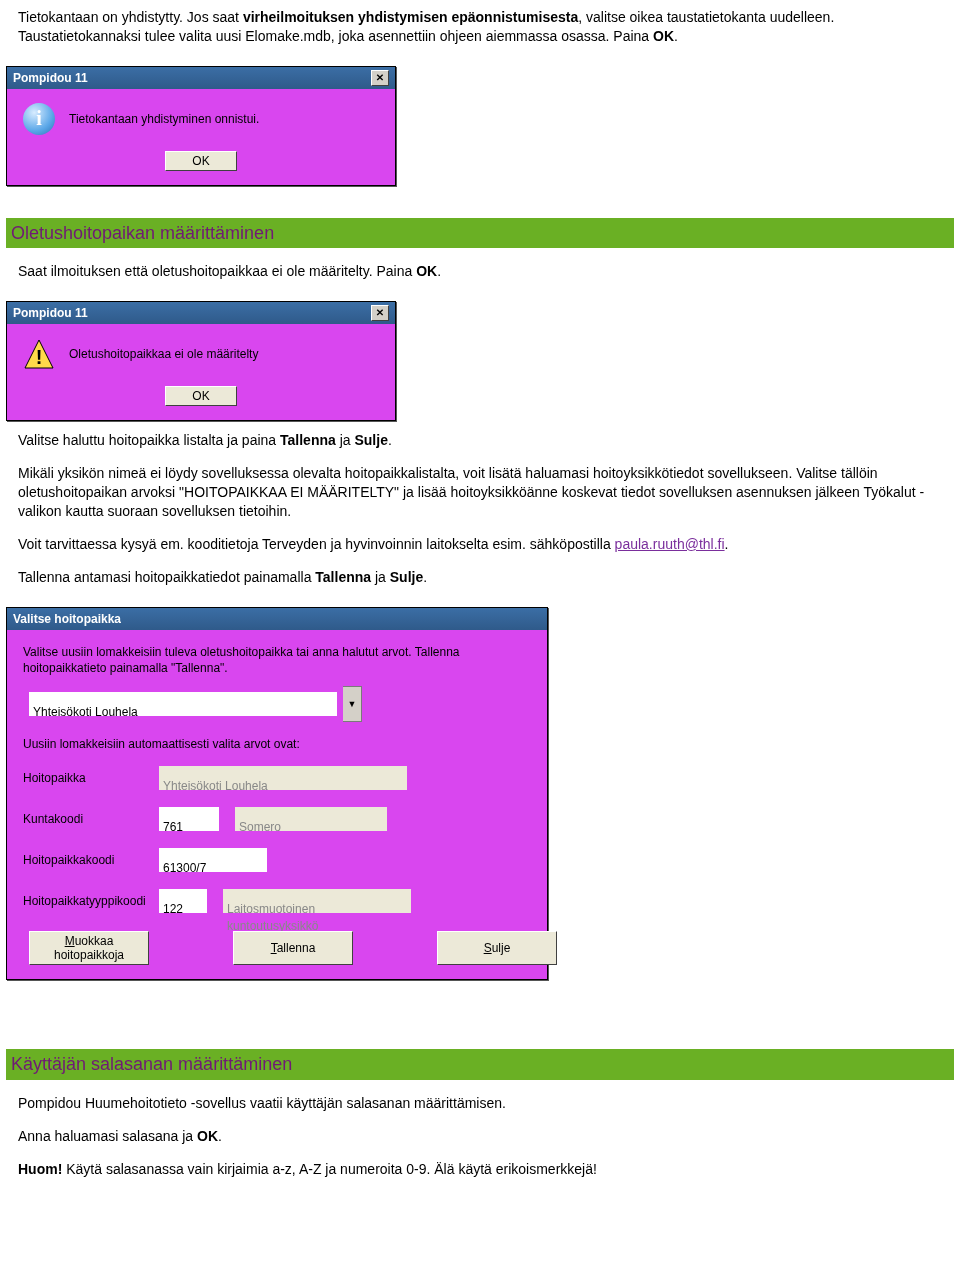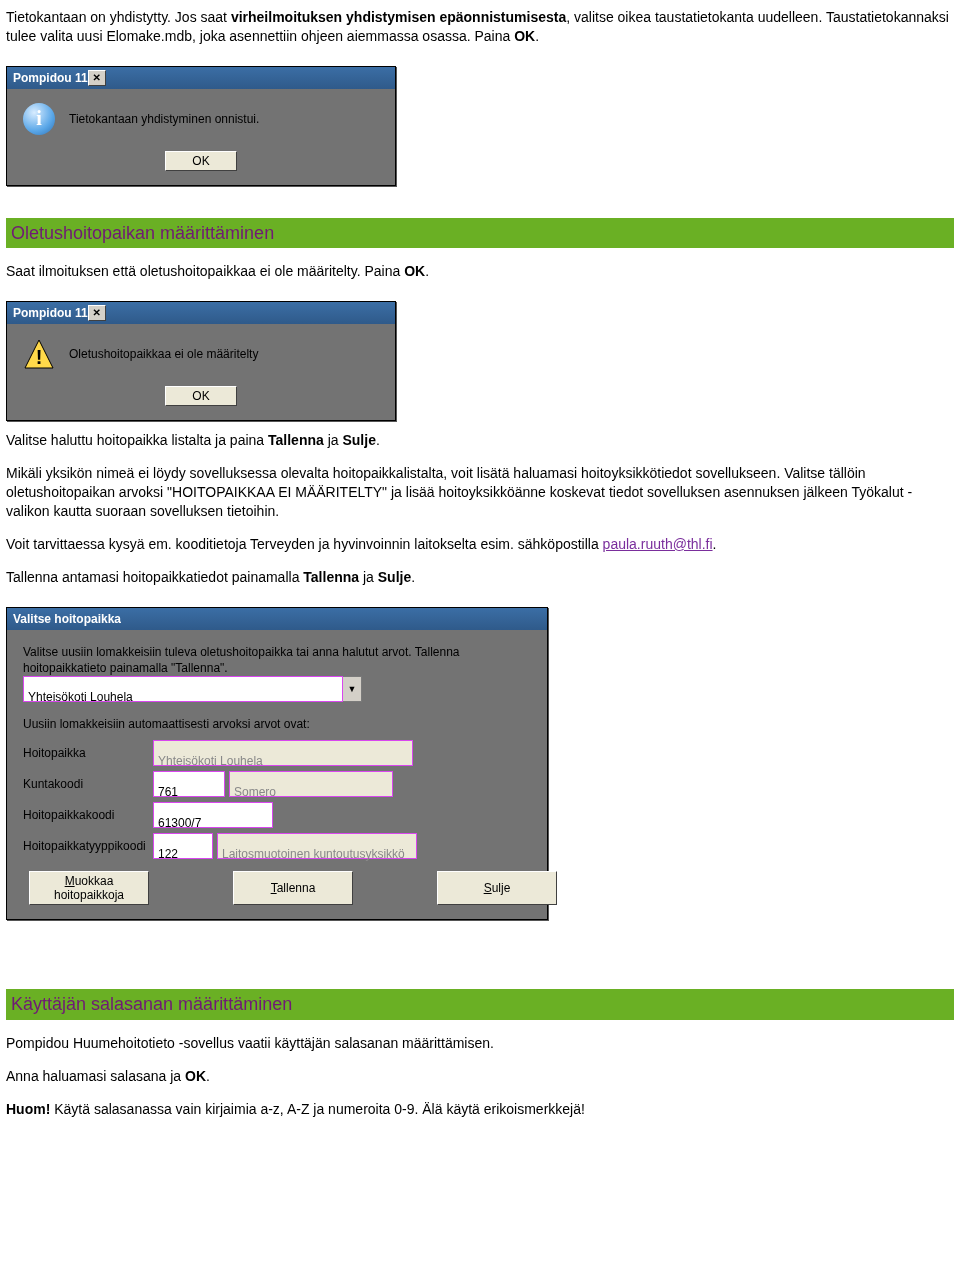--- a/index.html
+++ b/index.html
@@ -1,40 +1,40 @@
 <!DOCTYPE html>
 <html><head>
 <meta charset="utf-8">
 <style>
   html,body{margin:0;padding:0;background:#fff;font-family:Verdana,Arial,sans-serif;font-size:14px;color:#000;line-height:1.35}
   .page{width:960px;margin:0 auto;box-sizing:border-box;padding:8px 6px 30px 6px}
-  .para{margin:0 0 14px 0}
+  .para{margin:0 0 14px 12px}
   .bold{font-weight:bold}
   .heading-bar{background:#6ab024;color:#701a75;font-family:Arial,Helvetica,sans-serif;font-size:18px;padding:3px 5px;margin:22px 0 14px 0}
   a{color:#7a2e9c;text-decoration:underline}
   
   .win{position:relative;display:inline-block;border:1px solid #000;box-shadow:1px 1px 0 #555;margin:6px 0 10px 0}
-  .win-title{background:linear-gradient(#3b6ea5,#2f5a8a);color:#fff;font-family:Tahoma,Arial,sans-serif;font-size:12px;font-weight:bold;padding:3px 6px;display:flex;align-items:center;justify-content:flex-start}
+  .win-title{background:linear-gradient(#3b6ea5,#2f5a8a);color:#fff;font-family:Tahoma,Arial,sans-serif;font-size:12px;font-weight:bold;padding:3px 6px;display:flex;align-items:center;justify-content:space-between}
   .win-close{width:16px;height:14px;background:#d4d0c8;border:1px solid #fff;border-right-color:#404040;border-bottom-color:#404040;display:flex;align-items:center;justify-content:center;font-size:10px;font-family:Arial;color:#000;line-height:1}
-  .win-body{background:#737373;padding:14px 16px;font-family:Tahoma,Arial,sans-serif;font-size:12px;color:#000}
+  .win-body{background:#d946ef;padding:14px 16px;font-family:Tahoma,Arial,sans-serif;font-size:12px;color:#000}
   .msgrow{display:flex;align-items:center;gap:14px;margin-bottom:16px}
   .msgtext{}
   .btnrow{text-align:center}
   .winbtn{min-width:72px;padding:2px 14px;font-family:Tahoma,Arial,sans-serif;font-size:12px;background:#ece9d8;border:1px solid #000;border-top-color:#fff;border-left-color:#fff;border-right-color:#404040;border-bottom-color:#404040;cursor:pointer}
   .winbtn.small{min-width:64px}
   
   .icon{width:32px;height:32px;flex:0 0 32px}
   .icon-info{border-radius:50%;background:radial-gradient(circle at 35% 30%,#d8ecff 0%,#5aa7e8 60%,#2b6fb3 100%);position:relative}
   .icon-info::after{content:"i";position:absolute;left:0;right:0;top:0;bottom:0;display:flex;align-items:center;justify-content:center;font-family:Georgia,serif;font-weight:bold;font-size:20px;color:#fff}
   .icon-warn{position:relative}
   .icon-warn svg{width:32px;height:32px}
   
   .field-row{display:flex;align-items:center;margin:5px 0;font-size:12px}
   .field-label{width:130px;color:#000}
-  .field-box{border:1px solid #d946ef;background:#fff;height:18px;padding:12px 4px;font-size:12px;box-sizing:border-box}
+  .field-box{border:6px solid #d946ef;background:#fff;height:18px;padding:12px 4px;font-size:12px;box-sizing:border-box}
   .field-box.ro{background:#ece9d8;color:#888}
   .combo{display:flex;align-items:stretch}
   .combo .field-box{width:320px}
   .combo .drop{width:18px;border:1px solid #7a7a7a;border-left:none;background:#d4d0c8;display:flex;align-items:center;justify-content:center;font-size:9px;cursor:pointer}
   .btnbar{display:flex;gap:84px;justify-content:flex-start;margin-top:12px;padding-left:6px}
   .btnbar .winbtn{min-width:120px}
   .underline-accesskey{text-decoration:underline}
 </style>
 </head>
 <body>
@@ -106,28 +106,28 @@
 <p class="para">
   <span>Tallenna antamasi hoitopaikkatiedot painamalla </span><span class="bold">Tallenna</span><span> ja </span><span class="bold">Sulje</span><span>.</span>
 </p>
 
 
 <div class="win" style="width:540px">
   <div class="win-title">
     <span>Valitse hoitopaikka</span>
   </div>
   <div class="win-body">
-    <div style="">Valitse uusiin lomakkeisiin tuleva oletushoitopaikka tai anna halutut arvot. Tallenna hoitopaikkatieto painamalla "Tallenna".</div>
+    <div style="margin-bottom:10px">Valitse uusiin lomakkeisiin tuleva oletushoitopaikka tai anna halutut arvot. Tallenna hoitopaikkatieto painamalla "Tallenna".</div>
 
     <div class="combo">
       <div class="field-box">Yhteisökoti Louhela</div>
       <div class="drop">▼</div>
     </div>
 
-    <div style="margin:14px 0 8px 0">Uusiin lomakkeisiin automaattisesti arvoksi arvot ovat:</div>
+    <div style="margin:14px 0 8px 0">Uusiin lomakkeisiin automaattisesti valita arvot ovat:</div>
 
     <div class="field-row">
       <div class="field-label">Hoitopaikka</div>
       <div class="field-box ro" style="width:260px">Yhteisökoti Louhela</div>
     </div>
     <div class="field-row">
       <div class="field-label">Kuntakoodi</div>
       <div class="field-box" style="width:72px">761</div>
       <div class="field-box ro" style="width:164px;margin-left:4px">Somero</div>
     </div>

